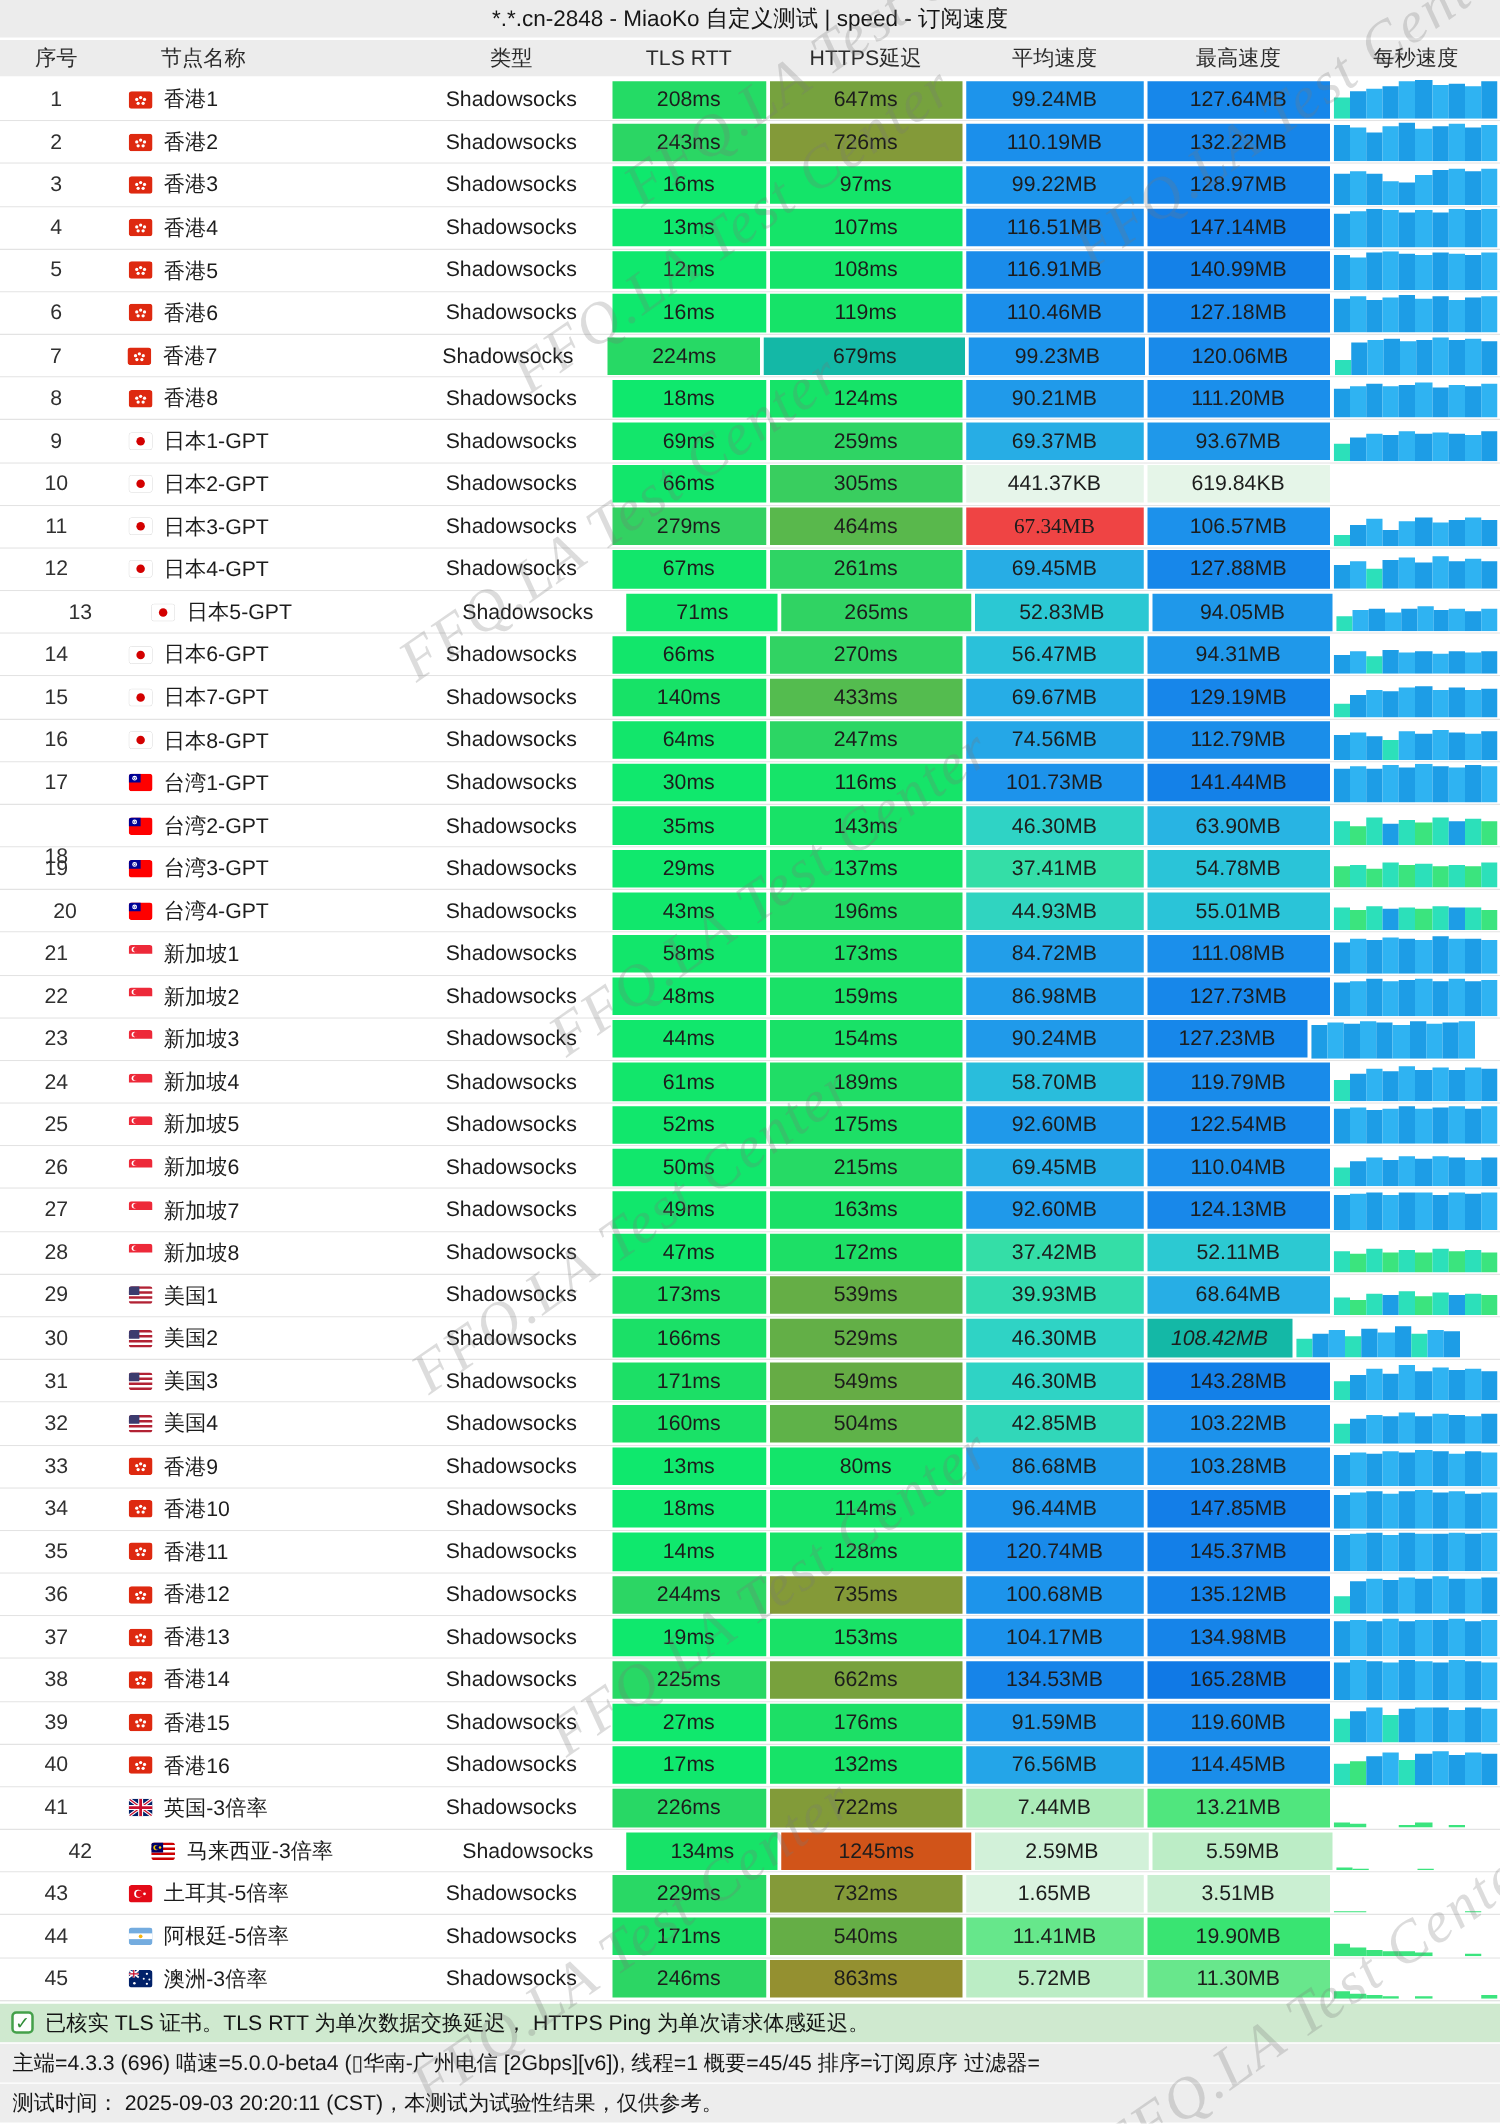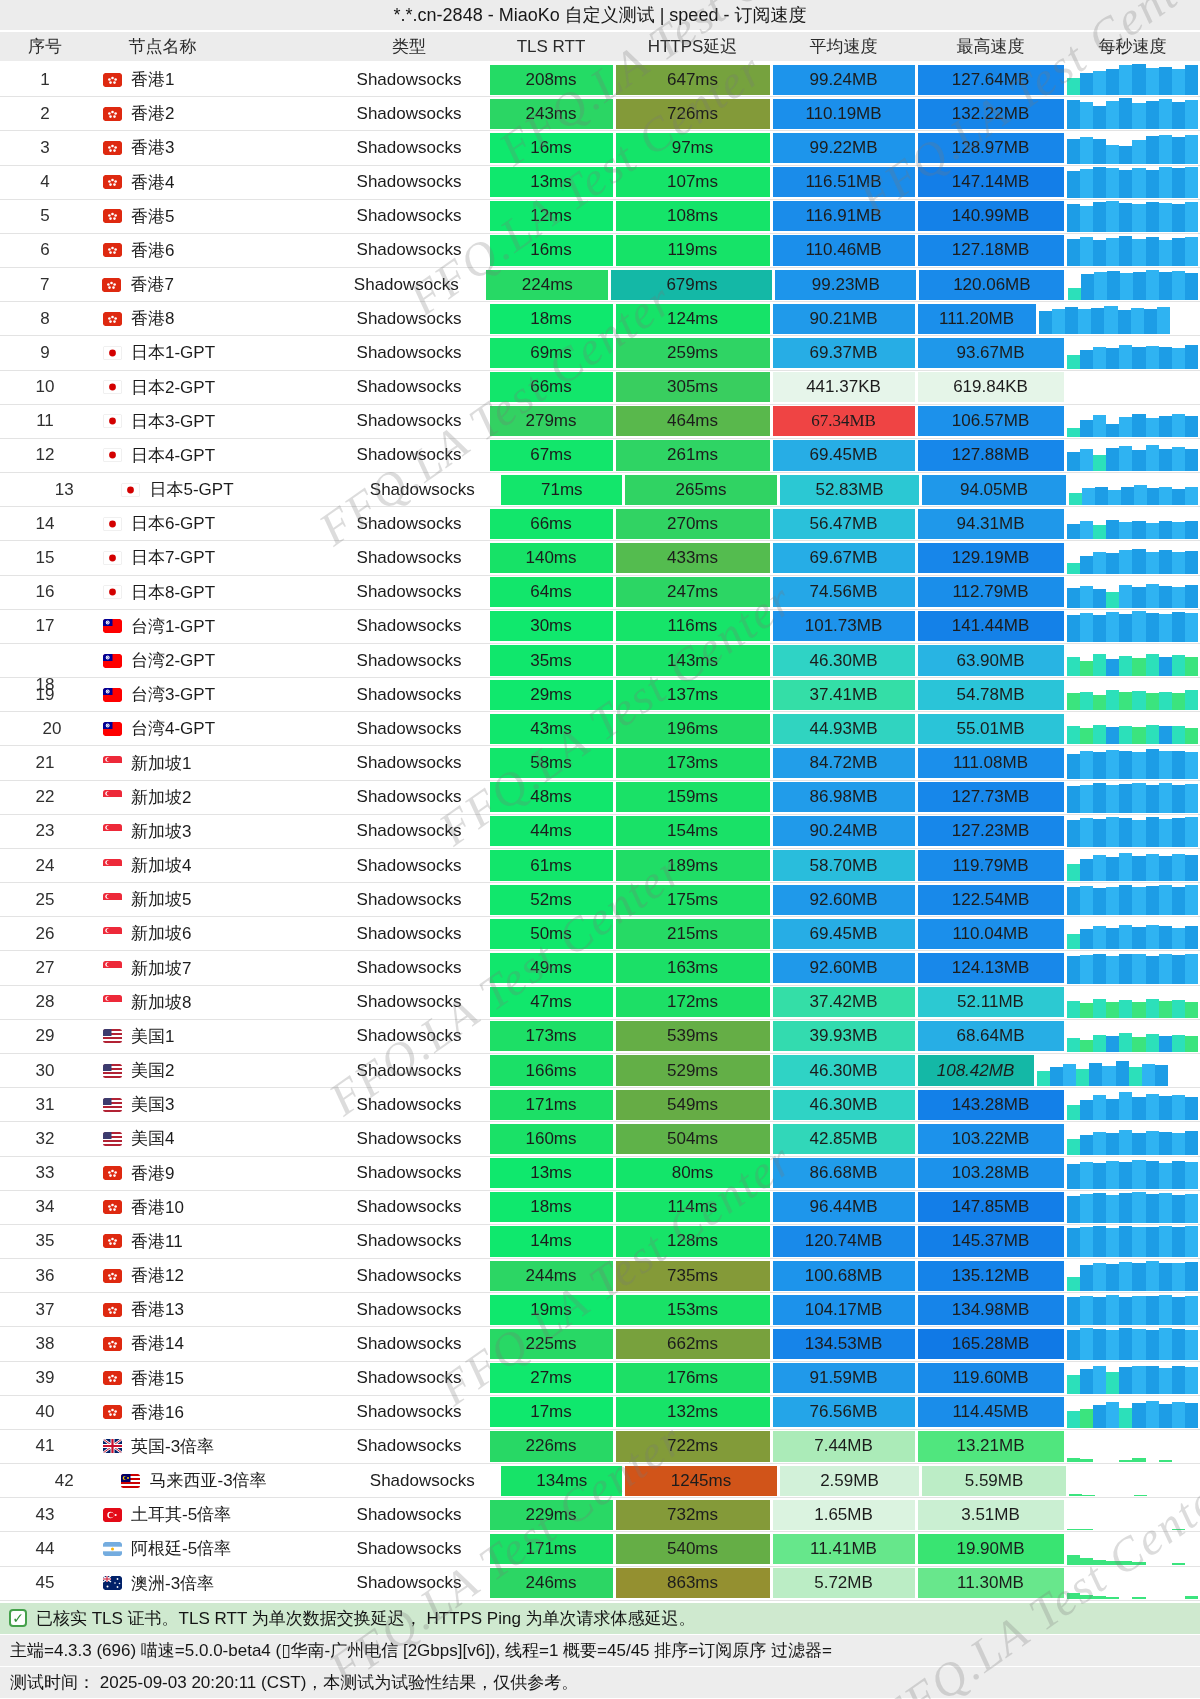--- a/index.html
+++ b/index.html
@@ -330,21 +330,21 @@
                 <circle cx="6.4" cy="6.5" r="1.3"></circle>
               </g>
             </svg>
           </span>
           <span>香港8</span>
         </div>
         <div class="cell c-type" style="width: 158px;">Shadowsocks</div>
         <div class="cell c-val" style="width: 123px; background: rgb(15, 232, 109);">18ms</div>
         <div class="cell c-val" style="width: 154px; background: rgb(22, 227, 104);">124ms</div>
         <div class="cell c-val" style="width: 142px; background: rgb(32, 154, 234);">90.21MB</div>
-        <div class="cell c-val" style="width: 118px; background: rgb(27, 143, 235);">111.20MB</div>
+        <div class="cell c-val" style="width: 146px; background: rgb(27, 143, 235);">111.20MB</div>
         <div class="cell c-spark" style="width: 131px;">
           <div class="spark">
             <i style="height: 75%; background: rgb(29, 157, 230);"></i>
             <i style="height: 82%; background: rgb(47, 179, 242);"></i>
             <i style="height: 88%; background: rgb(29, 157, 230);"></i>
             <i style="height: 80%; background: rgb(47, 179, 242);"></i>
             <i style="height: 85%; background: rgb(29, 157, 230);"></i>
             <i style="height: 90%; background: rgb(47, 179, 242);"></i>
             <i style="height: 78%; background: rgb(29, 157, 230);"></i>
             <i style="height: 85%; background: rgb(47, 179, 242);"></i>
@@ -802,21 +802,21 @@
               <circle cx="4.5" cy="3.5" r="2.2" fill="#fff"></circle>
               <circle cx="5.6" cy="3.5" r="2" fill="#ed2939"></circle>
             </svg>
           </span>
           <span>新加坡3</span>
         </div>
         <div class="cell c-type" style="width: 158px;">Shadowsocks</div>
         <div class="cell c-val" style="width: 123px; background: rgb(17, 231, 108);">44ms</div>
         <div class="cell c-val" style="width: 154px; background: rgb(25, 225, 103);">154ms</div>
         <div class="cell c-val" style="width: 142px; background: rgb(32, 154, 234);">90.24MB</div>
-        <div class="cell c-val" style="width: 146px; background: rgb(23, 135, 234);">127.23MB</div>
+        <div class="cell c-val" style="width: 128px; background: rgb(23, 135, 234);">127.23MB</div>
         <div class="cell c-spark" style="width: 131px;">
           <div class="spark">
             <i style="height: 88%; background: rgb(29, 157, 230);"></i>
             <i style="height: 94%; background: rgb(47, 179, 242);"></i>
             <i style="height: 90%; background: rgb(29, 157, 230);"></i>
             <i style="height: 96%; background: rgb(47, 179, 242);"></i>
             <i style="height: 92%; background: rgb(29, 157, 230);"></i>
             <i style="height: 88%; background: rgb(47, 179, 242);"></i>
             <i style="height: 95%; background: rgb(29, 157, 230);"></i>
             <i style="height: 90%; background: rgb(47, 179, 242);"></i>

